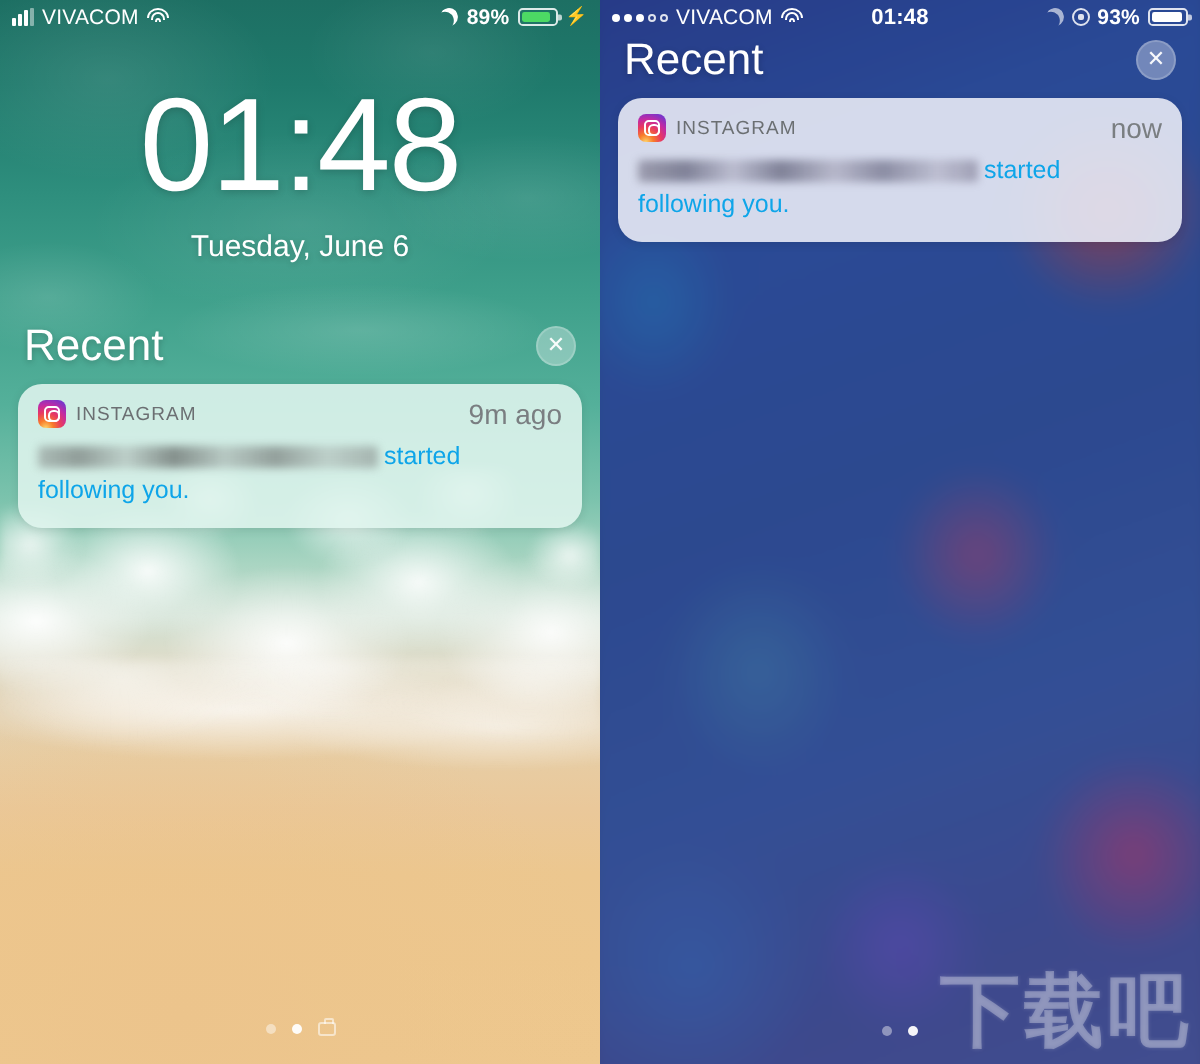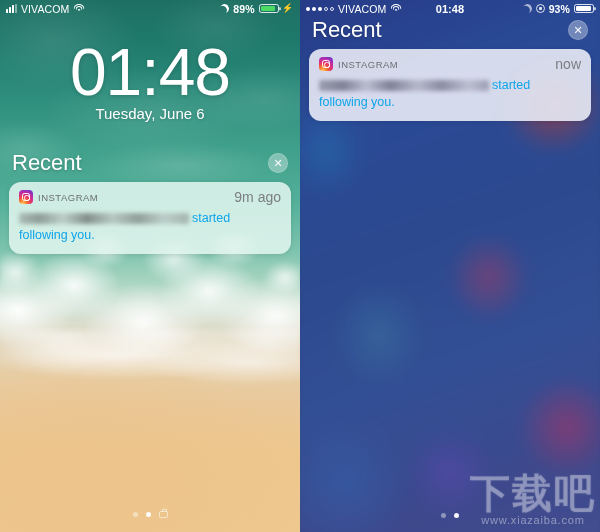--- a/index.html
+++ b/index.html
@@ -142,21 +142,21 @@
           width:1.6px; height:3.6px; border-radius:0 1px 1px 0; background:rgba(255,255,255,.7); }
   .batt-fill { height:100%; border-radius:1.2px; }
   .batt-fill.green { background:#4cd964; }
   .batt-fill.white { background:#fff; }
   .bolt { font-size:9px; color:#fff; line-height:1; }
 
   
   .clock-wrap { position:relative; z-index:4; text-align:center; margin-top:22px; color:#fff; }
   .clock { font-size:66px; font-weight:200; letter-spacing:-1px; line-height:1;
            text-shadow:0 1px 4px rgba(0,0,0,.18); }
-  .clock-date { font-size:15px; font-weight:400; margin-top:0;
+  .clock-date { font-size:15px; font-weight:400; margin-top:10px;
            text-shadow:0 1px 3px rgba(0,0,0,.2); }
 
   
   .notif-section { position:relative; z-index:4; padding:0 9px; }
   .notif-head { display:flex; align-items:center; justify-content:space-between;
                 padding:0 3px 6px 3px; }
   .notif-title { color:#fff; font-size:22px; font-weight:400;
                  text-shadow:0 1px 3px rgba(0,0,0,.22); }
   .clear-btn { width:20px; height:20px; border-radius:50%;
                background:rgba(255,255,255,.34);
@@ -352,21 +352,20 @@
         </div>
         <div class="notif-body">
           <span class="blurred-name blue-variant"></span><span>started</span><br>
           <span>following you.</span>
         </div>
       </div>
     </div>
 
     <div class="watermark">
       <div class="wm-cjk">下载吧</div>
-      <div class="wm-url">www.xiazaiba.com</div>
     </div>
 
     <div class="bottom-dots">
       <span class="pg-dot inactive dark"></span>
       <span class="pg-dot active"></span>
     </div>
   </div>
 
 </div>
 

